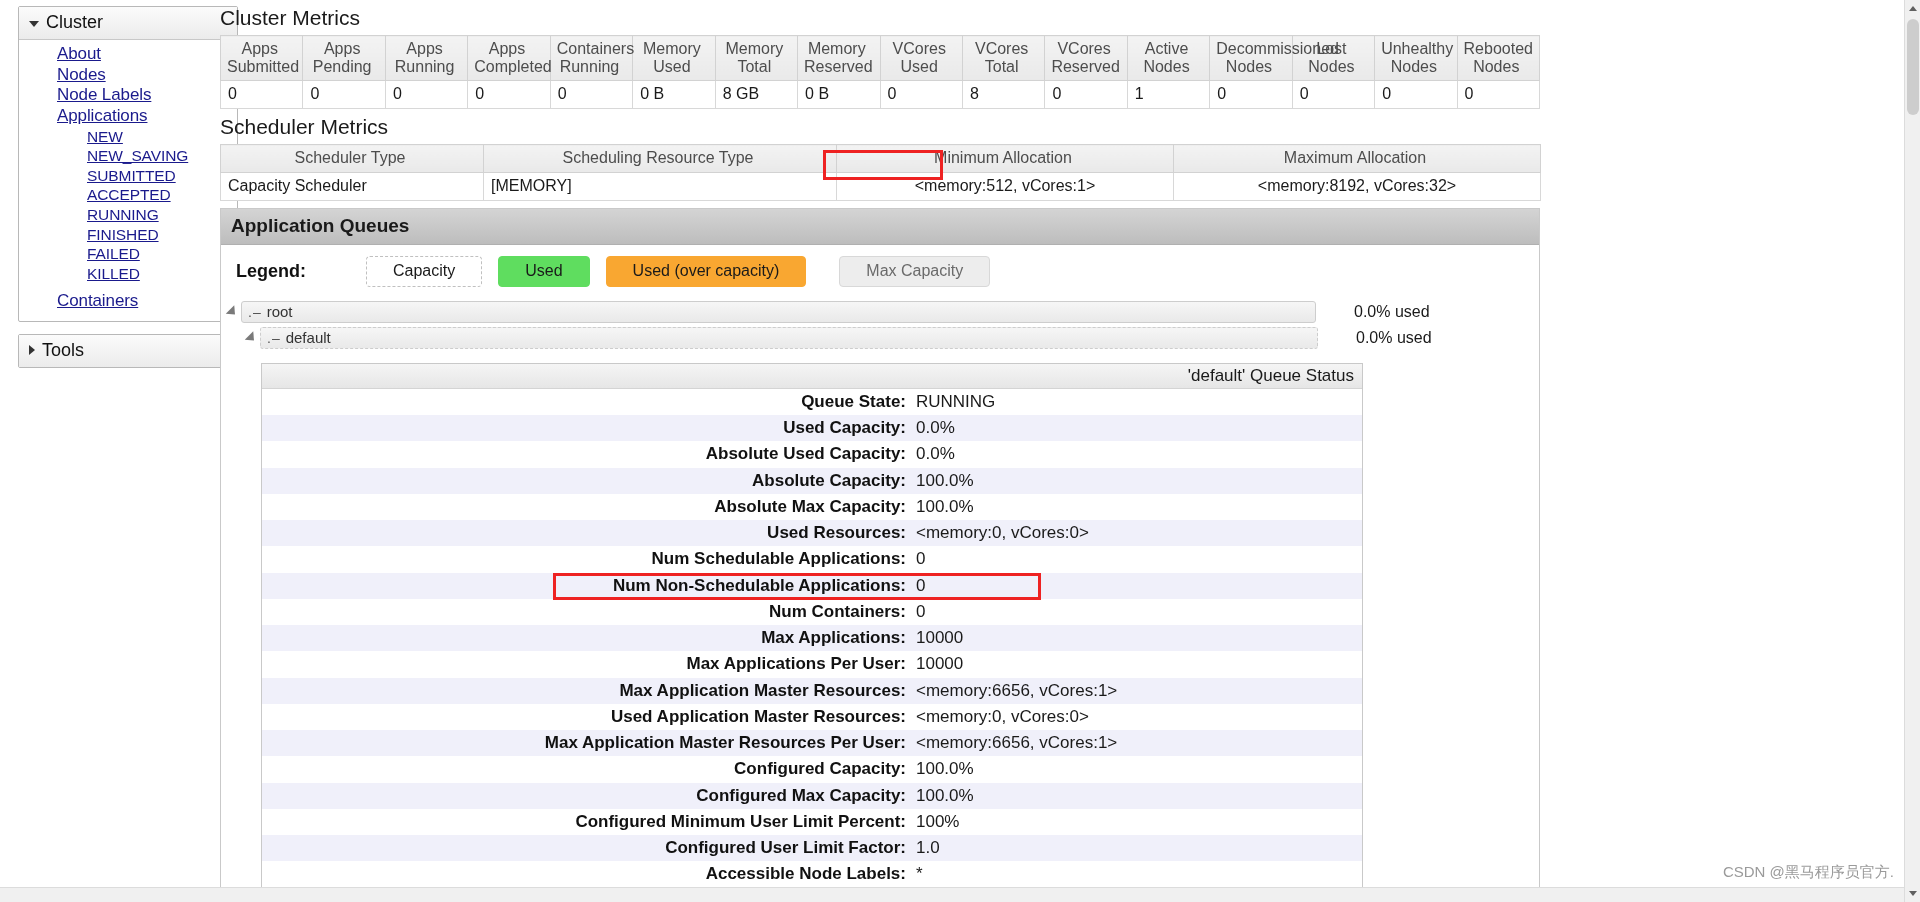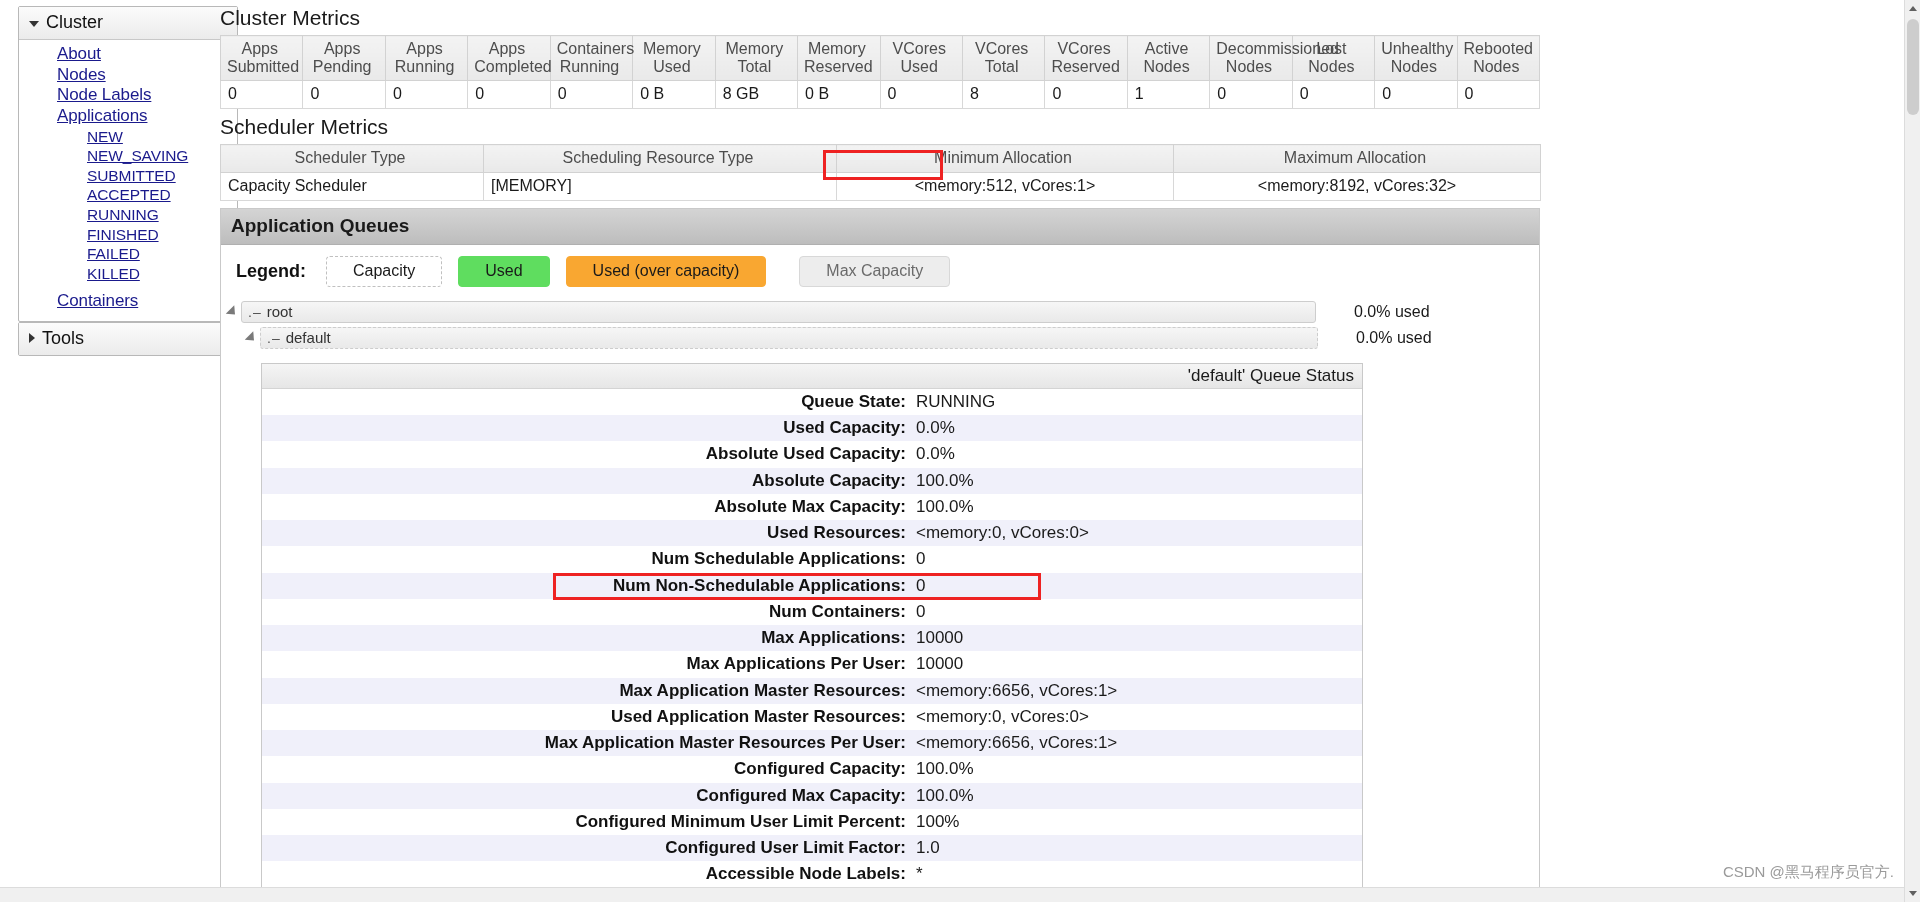--- a/index.html
+++ b/index.html
@@ -18,21 +18,21 @@
 
   
   #sidebar {
     position: absolute;
     left: 18px; top: 6px;
     width: 220px;
   }
   .nav-block {
     border: 1px solid #b8b8b8;
     background: #ffffff;
-    margin-bottom: 0;
+    margin-bottom: 12px;
     border-radius: 2px;
   }
   .nav-header {
     background: linear-gradient(to bottom, #fbfbfb, #ebebeb);
     border-bottom: 1px solid #c8c8c8;
     padding: 5px 8px 6px 10px;
     font-size: 18px;
     color: #111;
     display: flex;
     align-items: center;
@@ -146,21 +146,21 @@
     color: #111;
     margin-right: 4px;
   }
   .legend-chip {
     font-size: 16px;
     padding: 5px 26px 6px 26px;
     border-radius: 4px;
     color: #1a1a1a;
     white-space: nowrap;
   }
-  .chip-capacity { background: #fff; border: 1px dashed #c0c0c0; }
+  .chip-capacity { background: #fff; border: 1px dashed #c0c0c0; margin-left: 40px; }
   .chip-used { background: #5fdd5f; border: 1px solid #5fdd5f; }
   .chip-over { background: #f9a731; border: 1px solid #f9a731; }
   .chip-max { background: #ededed; border: 1px solid #d8d8d8; color: #6a6a6a; margin-left: 17px; }
 
   
   .queue-row {
     display: flex;
     align-items: center;
     padding: 2px 0 2px 0;
   }

